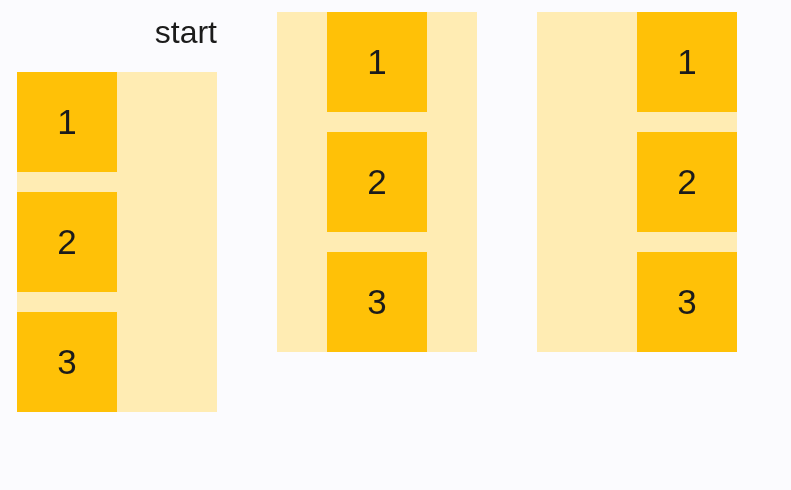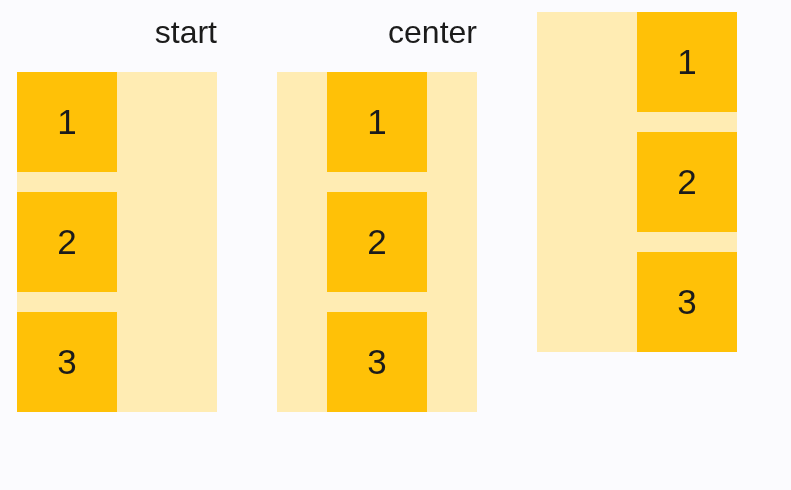--- a/index.html
+++ b/index.html
@@ -63,21 +63,20 @@
   <section class="demo-group">
     <h2 class="demo-label">start</h2>
     <div class="demo-container" data-align="start">
       <div class="demo-item">1</div>
       <div class="demo-item">2</div>
       <div class="demo-item">3</div>
     </div>
   </section>
 
   <section class="demo-group">
-    <h2 class="demo-label">center</h2>
     <div class="demo-container" data-align="center">
       <div class="demo-item">1</div>
       <div class="demo-item">2</div>
       <div class="demo-item">3</div>
     </div>
   </section>
 
   <section class="demo-group">
     <div class="demo-container" data-align="end">
       <div class="demo-item">1</div>

